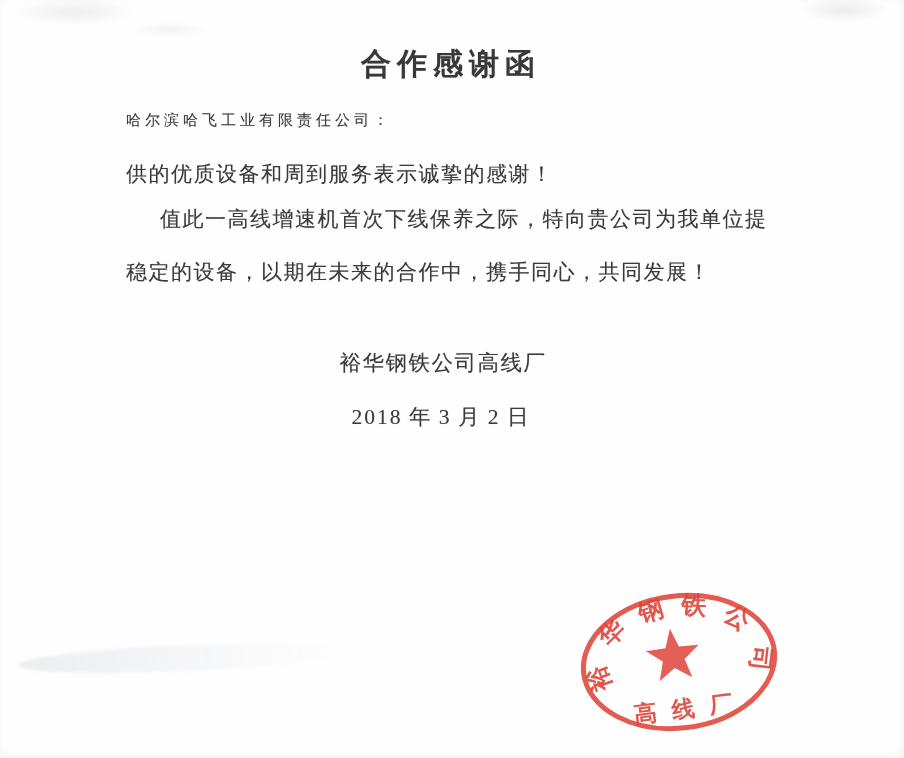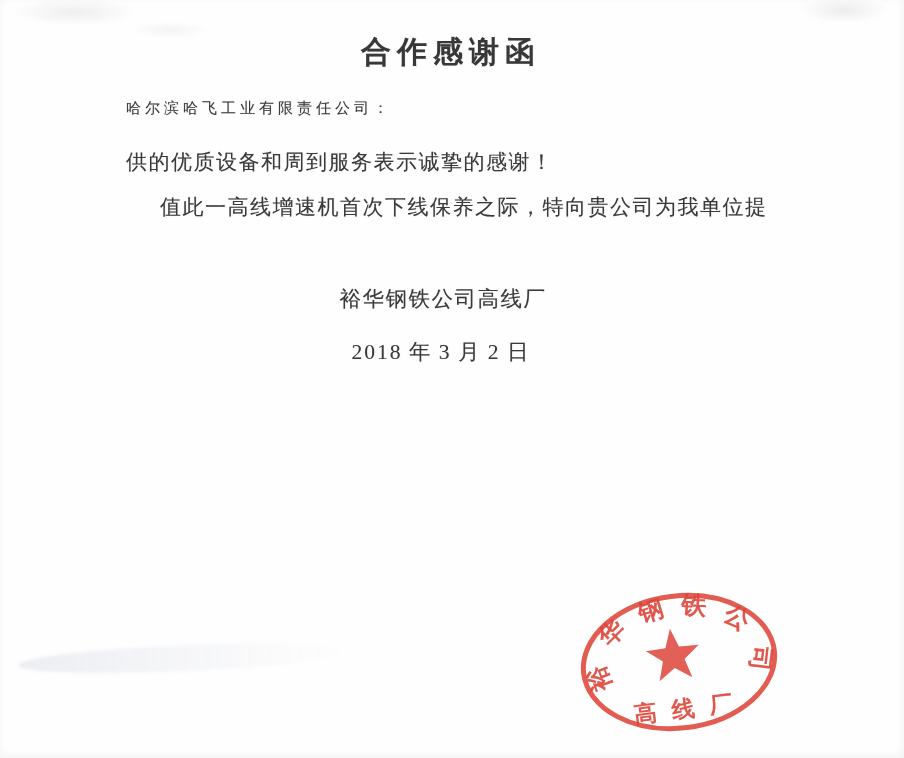--- a/index.html
+++ b/index.html
@@ -25,21 +25,21 @@
     right:0;top:0;width:130px;height:55px;
     background:radial-gradient(ellipse 62px 18px at 70px 10px, rgba(150,150,158,0.17), transparent 72%);
   }
   .artifact.smudge{
     left:18px;top:645px;width:335px;height:26px;
     transform:rotate(-2.5deg);
     border-radius:50%;
     background:linear-gradient(90deg, rgba(115,125,160,0.13), rgba(125,135,165,0.08) 40%, rgba(135,145,170,0.04) 72%, rgba(135,145,170,0));
     filter:blur(1.5px);
   }
-  .letter{position:absolute;left:126px;top:32px;width:650px;}
+  .letter{position:absolute;left:126px;top:44px;width:650px;}
   .title{
     text-align:center;
     font-size:30px;line-height:40px;
     font-weight:700;
     letter-spacing:6px;
     color:#383838;
     margin-bottom:14px;
     text-shadow:0.3px 0.3px 0.8px rgba(80,80,80,0.35);
   }
   .recipient{
@@ -100,20 +100,21 @@
 
   <div class="letter">
     <div class="title">合作感谢函</div>
     <div class="recipient">哈尔滨哈飞工业有限责任公司：</div>
     <div class="body">
         <div class="para p1">
           <div class="line">供的优质设备和周到服务表示诚挚的感谢！</div>
           <div class="line first">值此一高线增速机首次下线保养之际，特向贵公司为我单位提</div>
         </div>
         <div class="para p3">
+          <div class="line">稳定的设备，以期在未来的合作中，携手同心，共同发展！</div>
         </div>
       </div>
     <div class="signature">裕华钢铁公司高线厂</div>
     <div class="date">2018 年 3 月 2 日</div>
   </div>
 
   <svg class="stamp" width="212" height="152" viewBox="0 0 212 152">
     <ellipse cx="106" cy="76" rx="96" ry="66" fill="none" stroke="#dc3428" stroke-width="5" stroke-opacity="0.88"></ellipse>
     <path id="arcpath" d="M 38.9 93.4 A 74 46 0 1 1 173.1 93.4" fill="none"></path>
     <text class="arc" fill="#dc3428" fill-opacity="0.9">

